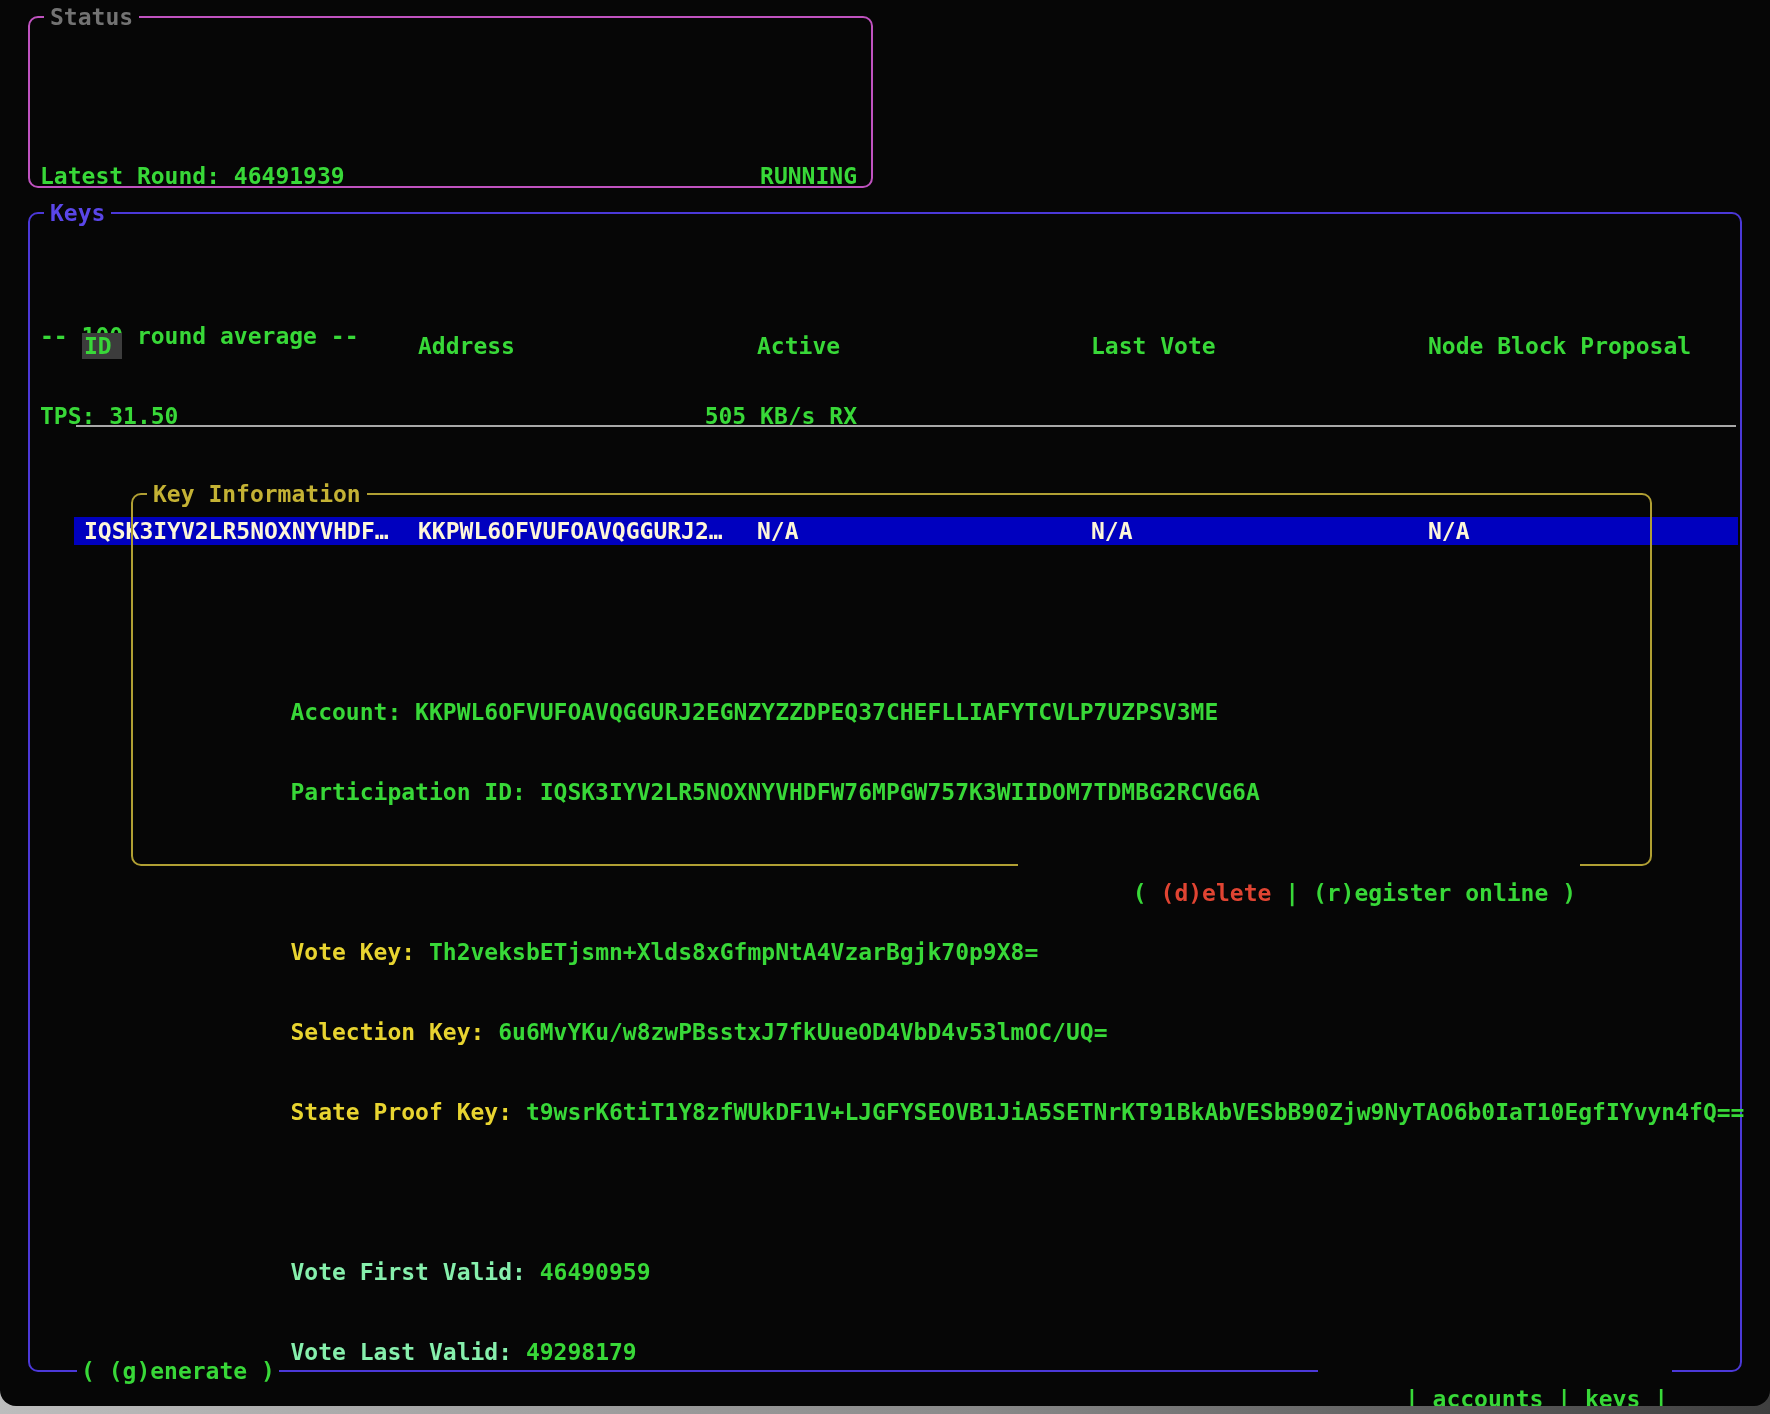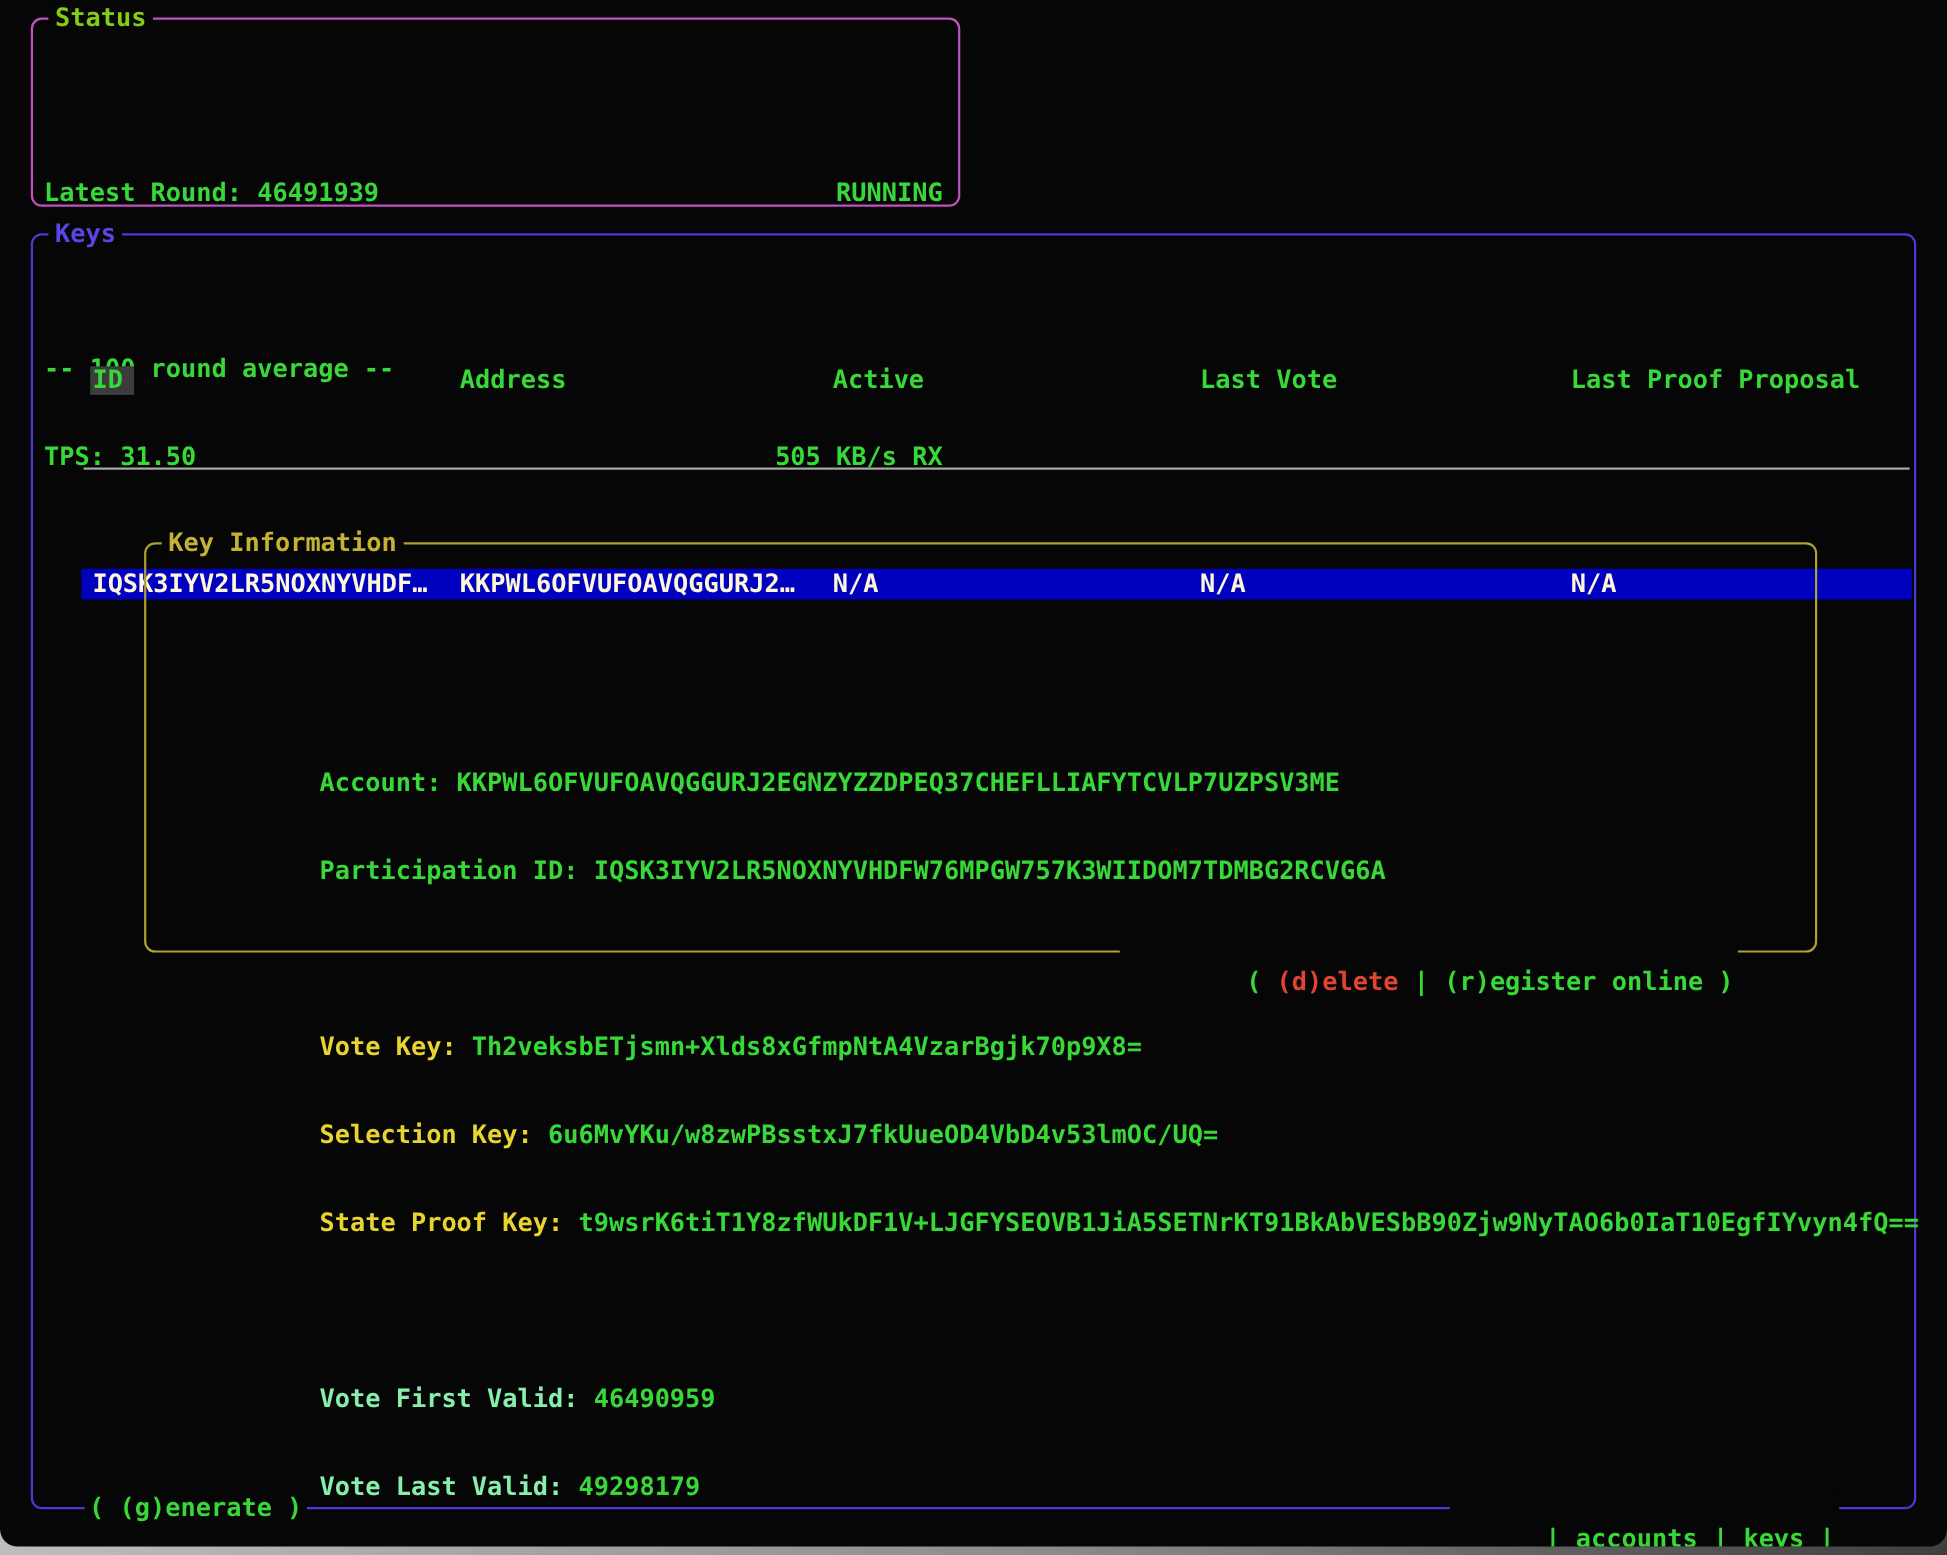--- a/index.html
+++ b/index.html
@@ -16,21 +16,21 @@
   .box { position:absolute; border:2px solid; border-radius:10px; }
   .box-title {
     position:absolute; top:-15px; left:14px; background:#060606;
     padding:0 6px; height:28px; line-height:28px;
   }
   .line { height:28px; line-height:28px; display:flex; justify-content:space-between; white-space:pre; }
   .gap  { height:28px; }
 
   #status-box   { left:28px;  top:16px;  width:845px;  height:172px; border-color:#bf52bf; }
   #protocol-box { left:890px; top:16px;  width:852px;  height:168px; border-color:#bf52bf; }
-  .mag { color:#84cc16; }
+  .mag { color:#737373; }
 
   #status-box .content   { padding:14px 14px 0 10px; }
   #protocol-box .content { padding:14px 14px 0 20px; }
 
   #keys-box { left:28px; top:212px; width:1714px; height:1160px; border-color:#4b38d8;padding-left:44px; }
   .blue { color:#5a46e8; }
 
   .kheader, .krow {
     display:grid; grid-template-columns:334px 339px 334px 337px auto;
     padding-left:10px; height:28px; line-height:28px; white-space:pre;
@@ -86,21 +86,21 @@
 
   
   <div class="box" id="keys-box">
     <div class="box-title blue">Keys</div>
 
     <div class="kheader">
       <span><span class="id-hl">ID</span></span>
       <span>Address</span>
       <span>Active</span>
       <span>Last Vote</span>
-      <span>Last Proof Proposal</span>
+      <span>Node Block Proposal</span>
     </div>
     <div class="ksep"></div>
 
     <div class="krow">
       <span>IQSK3IYV2LR5NOXNYVHDF…</span>
       <span>KKPWL6OFVUFOAVQGGURJ2…</span>
       <span>N/A</span>
       <span>N/A</span>
       <span>N/A</span>
     </div>

